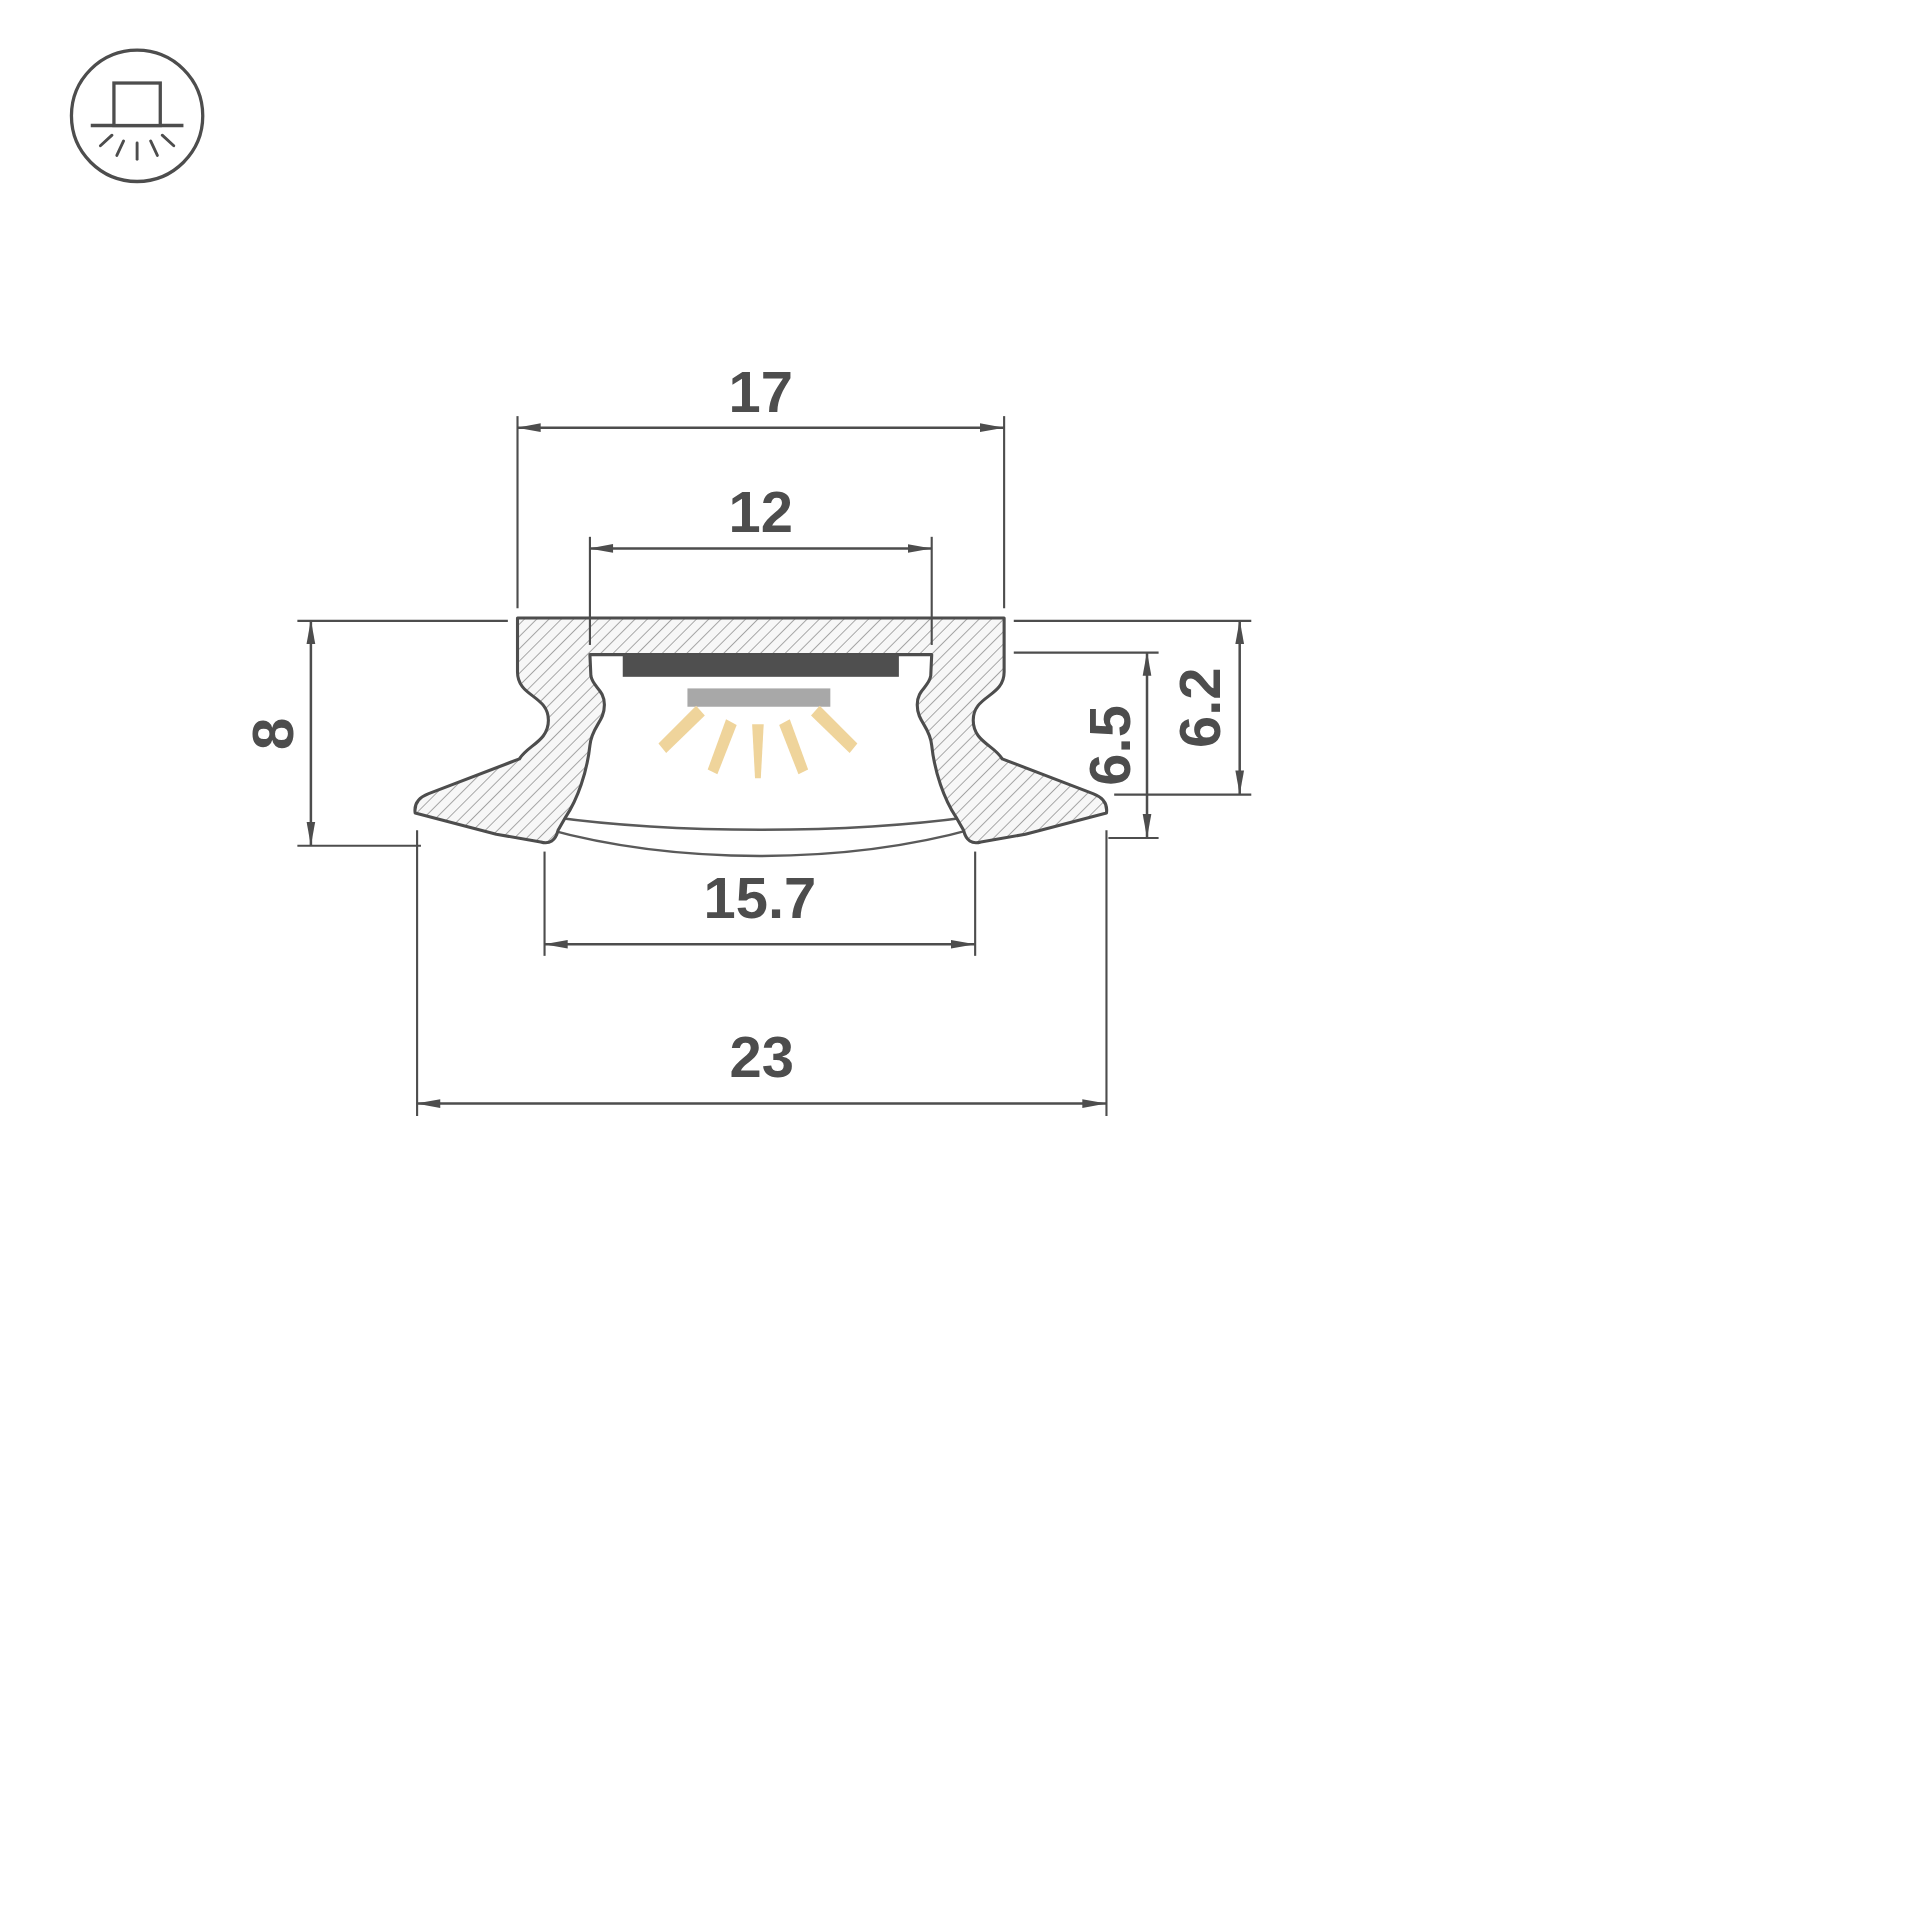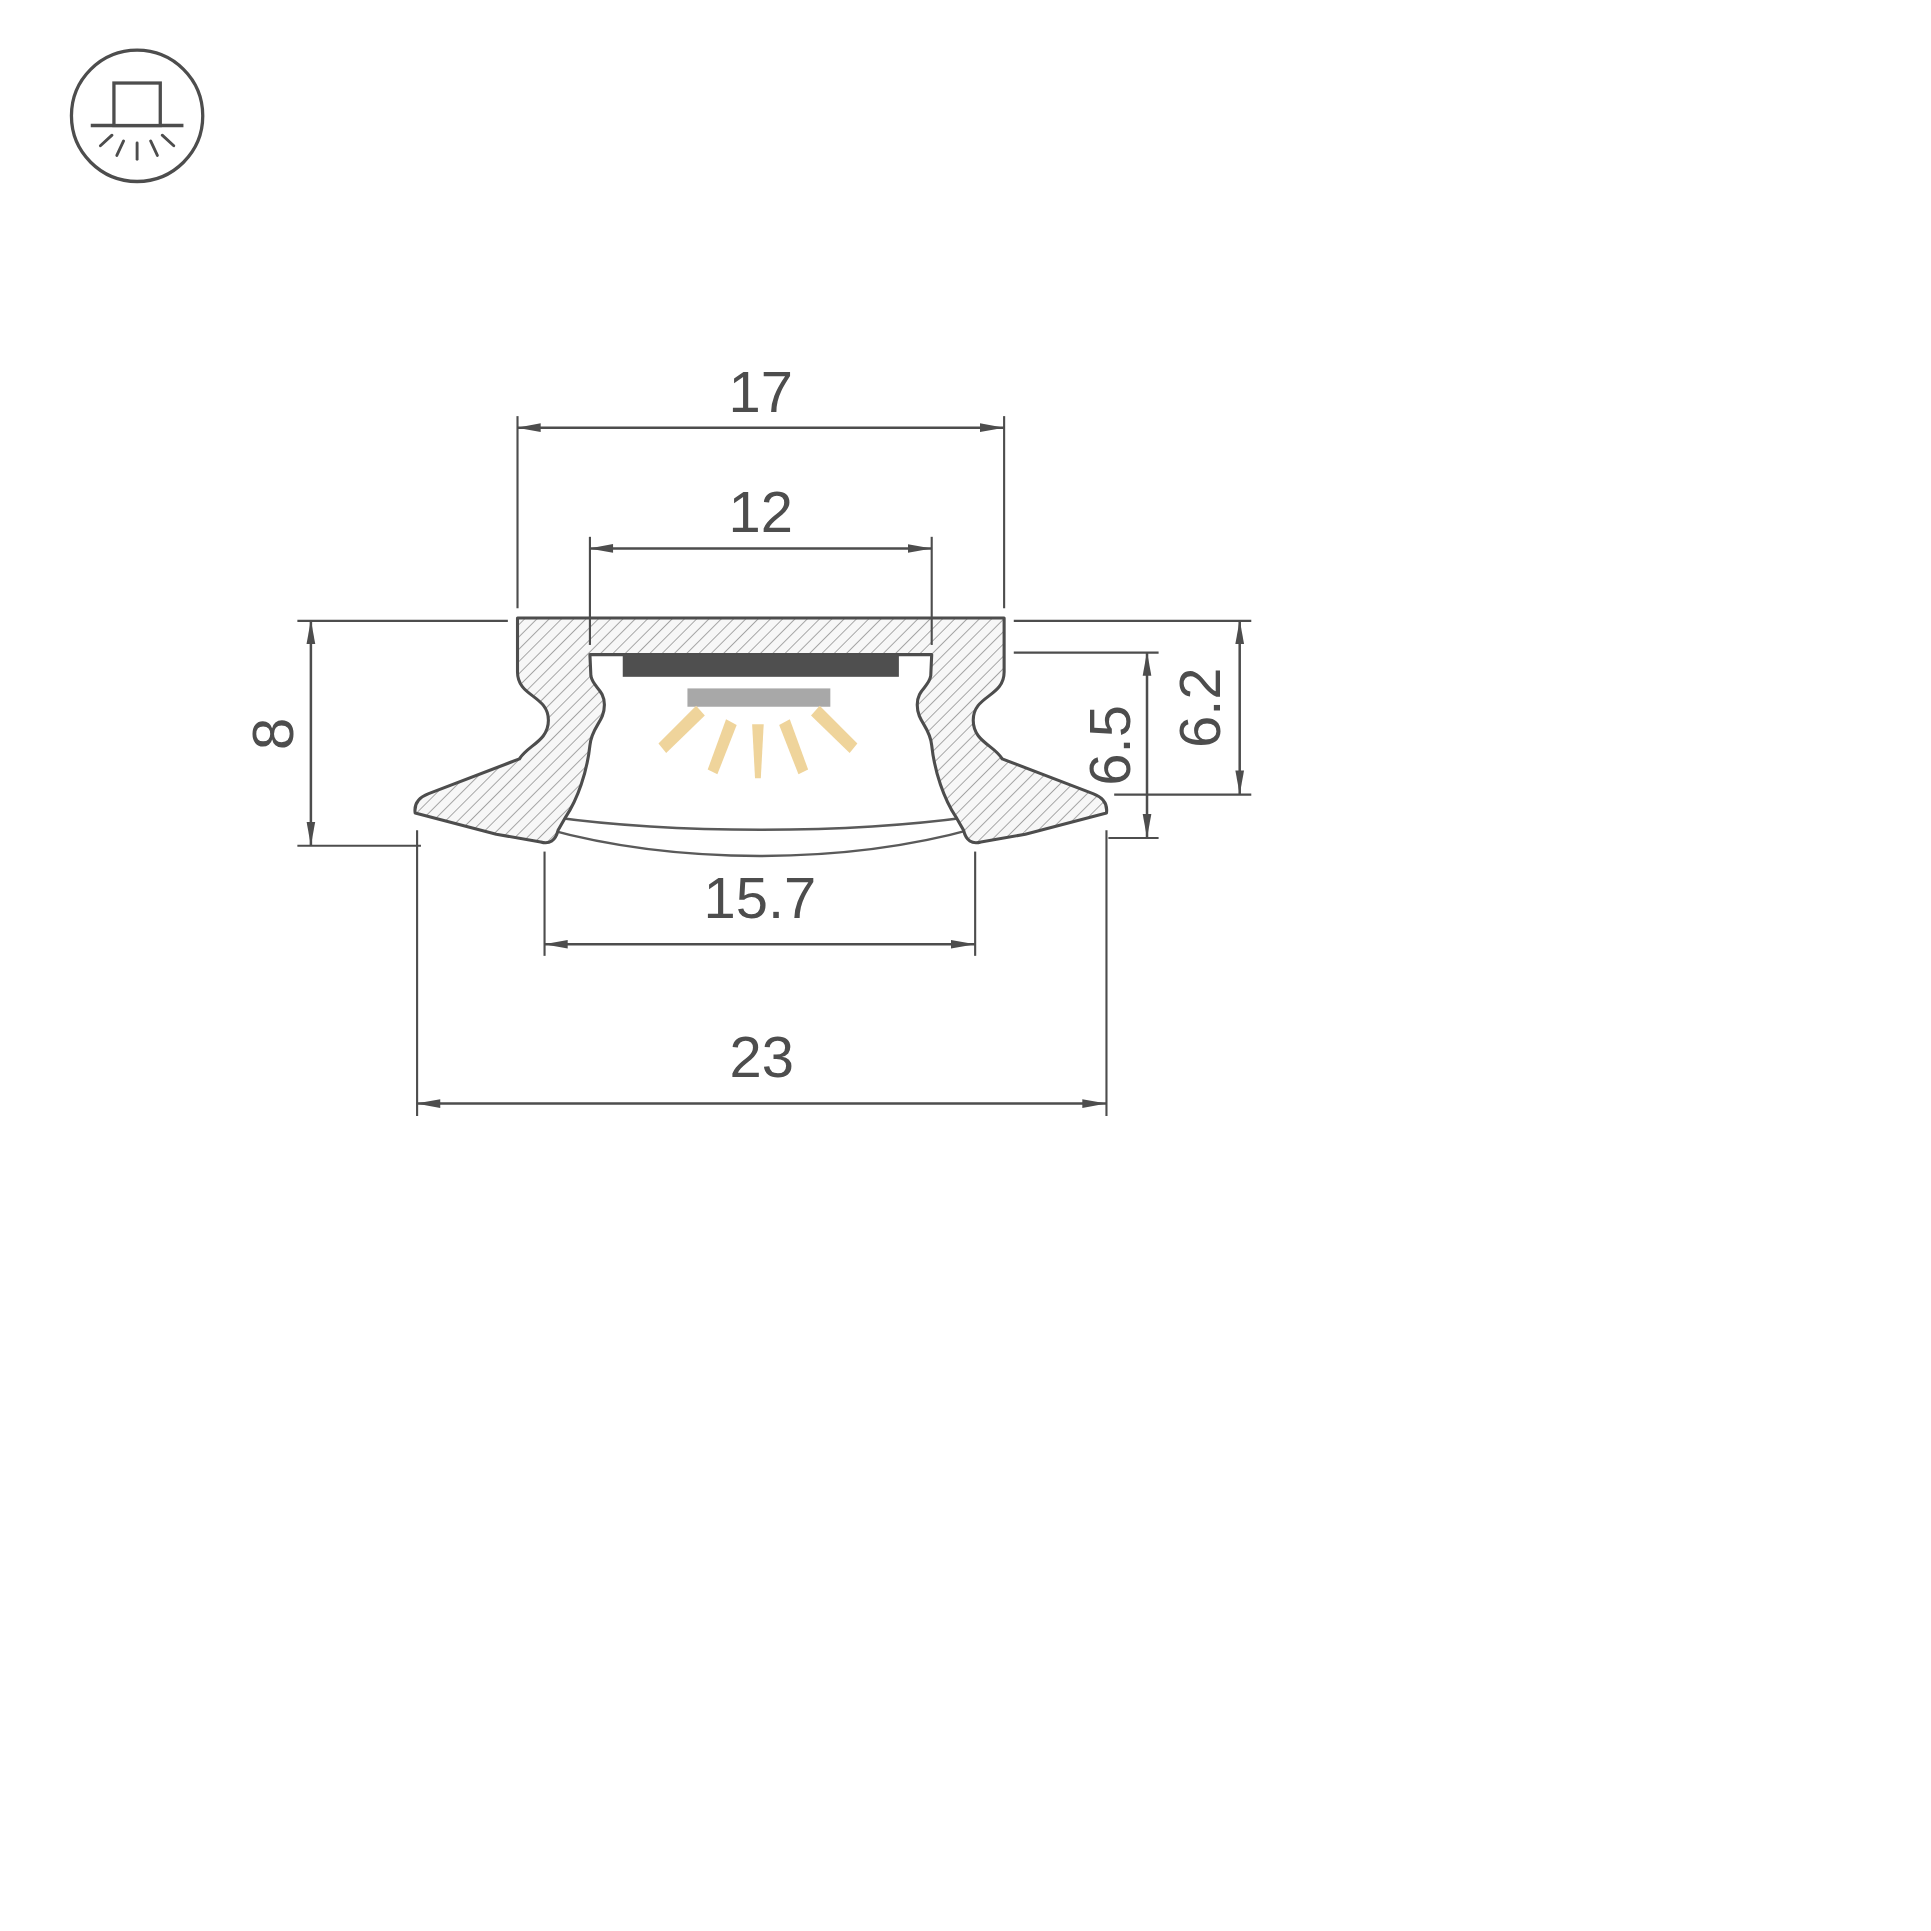--- a/index.html
+++ b/index.html
@@ -1,16 +1,16 @@
 <!DOCTYPE html>
 <html><head>
 <meta charset="utf-8">
 <style>
   html,body{margin:0;padding:0;background:#ffffff;}
-  .canvas{width:1549px;height:1931px;background:#ffffff;position:relative;overflow:hidden;}
+  .canvas{width:1549px;height:1931px;background:#ffffff;position:relative;overflow:hidden;font-weight:bold;}
   svg{display:block;}
   .dim-line{stroke:#4d4d4d;stroke-width:2.6;fill:none;}
   .ext-line{stroke:#4d4d4d;stroke-width:2.2;fill:none;}
   .dim-text{font-family:"Liberation Sans","DejaVu Sans",sans-serif;font-size:60px;fill:#4d4d4d;}
   .outline{stroke:#4d4d4d;stroke-width:3.2;fill:url(#hatch);stroke-linejoin:round;}
   .hatch-cell{fill:#f7f7f7;}
   .hatch-stroke{stroke:#8f8f8f;stroke-width:1.6;}
   .diffuser{fill:#ffffff;stroke:#5a5a5a;stroke-width:2.6;stroke-linejoin:round;}
   .icon-stroke{stroke:#4d4d4d;fill:#ffffff;stroke-width:3.4;}
   .icon-line{stroke:#4d4d4d;stroke-width:3.4;fill:none;}

